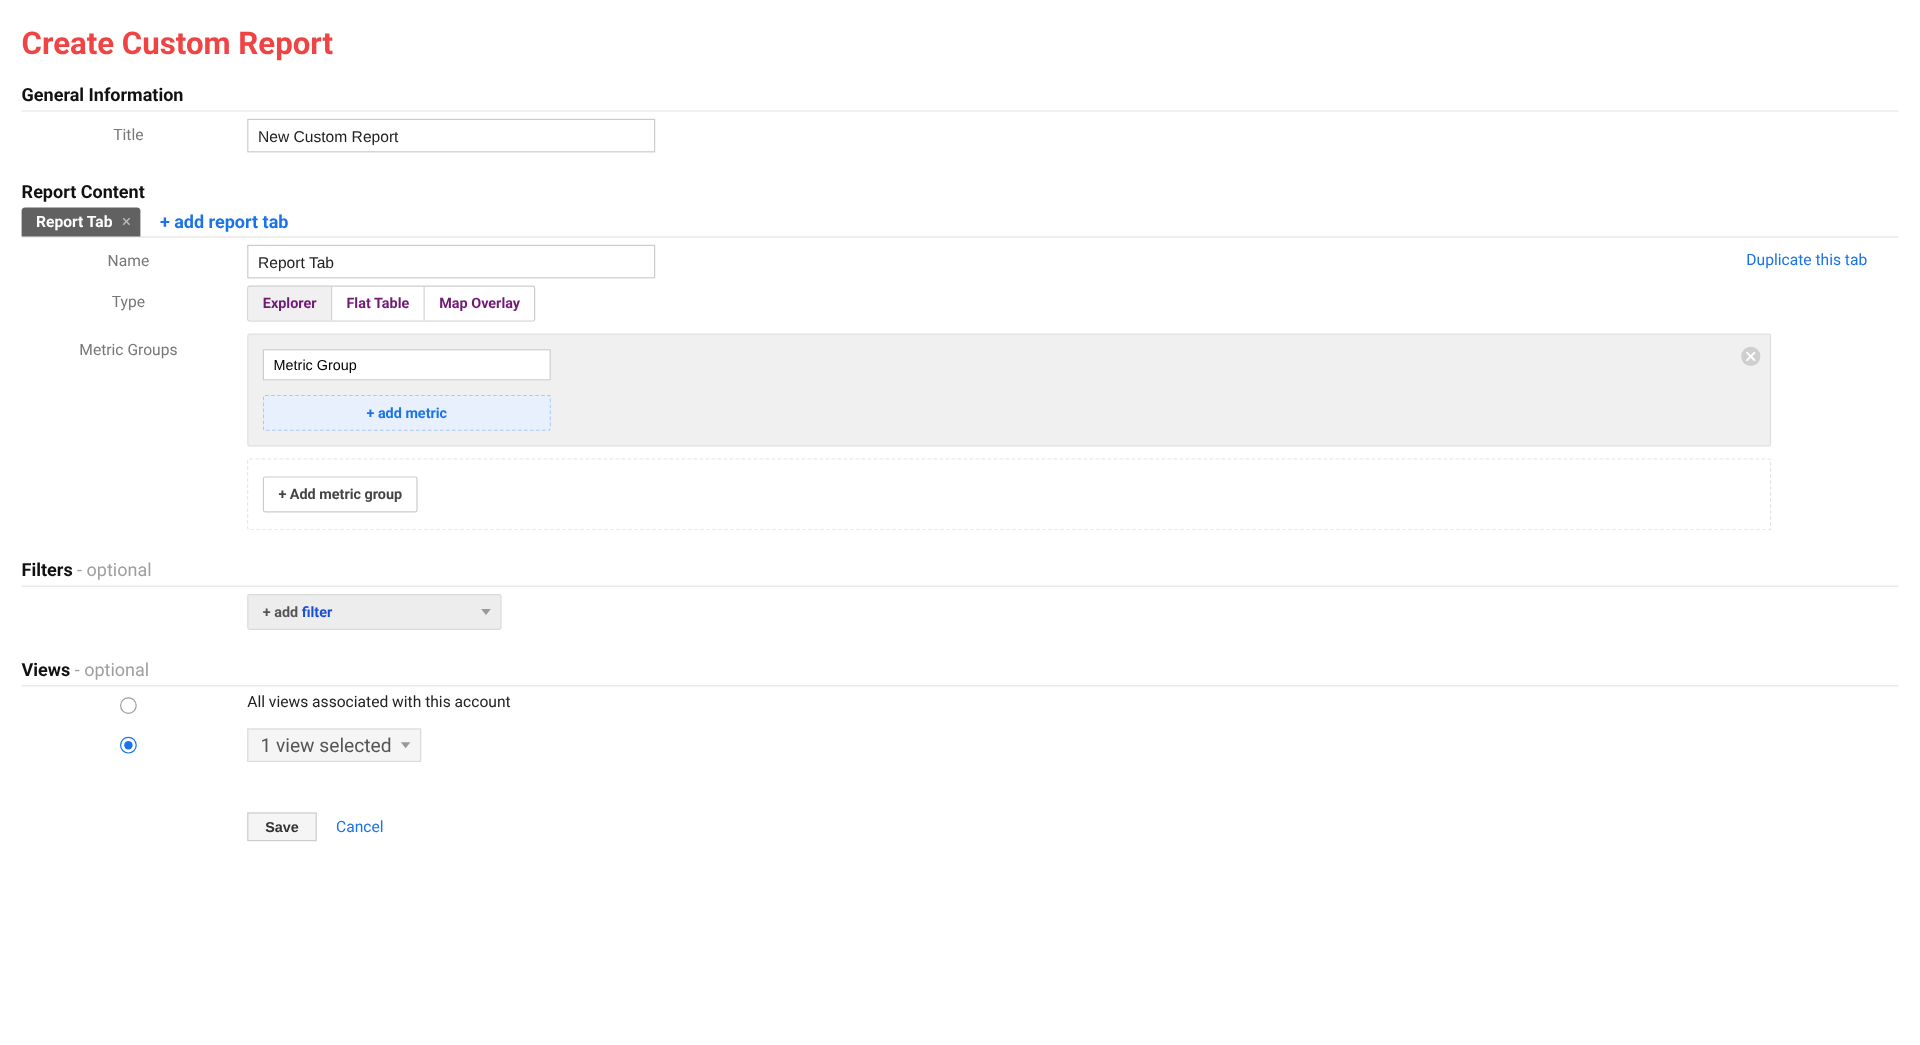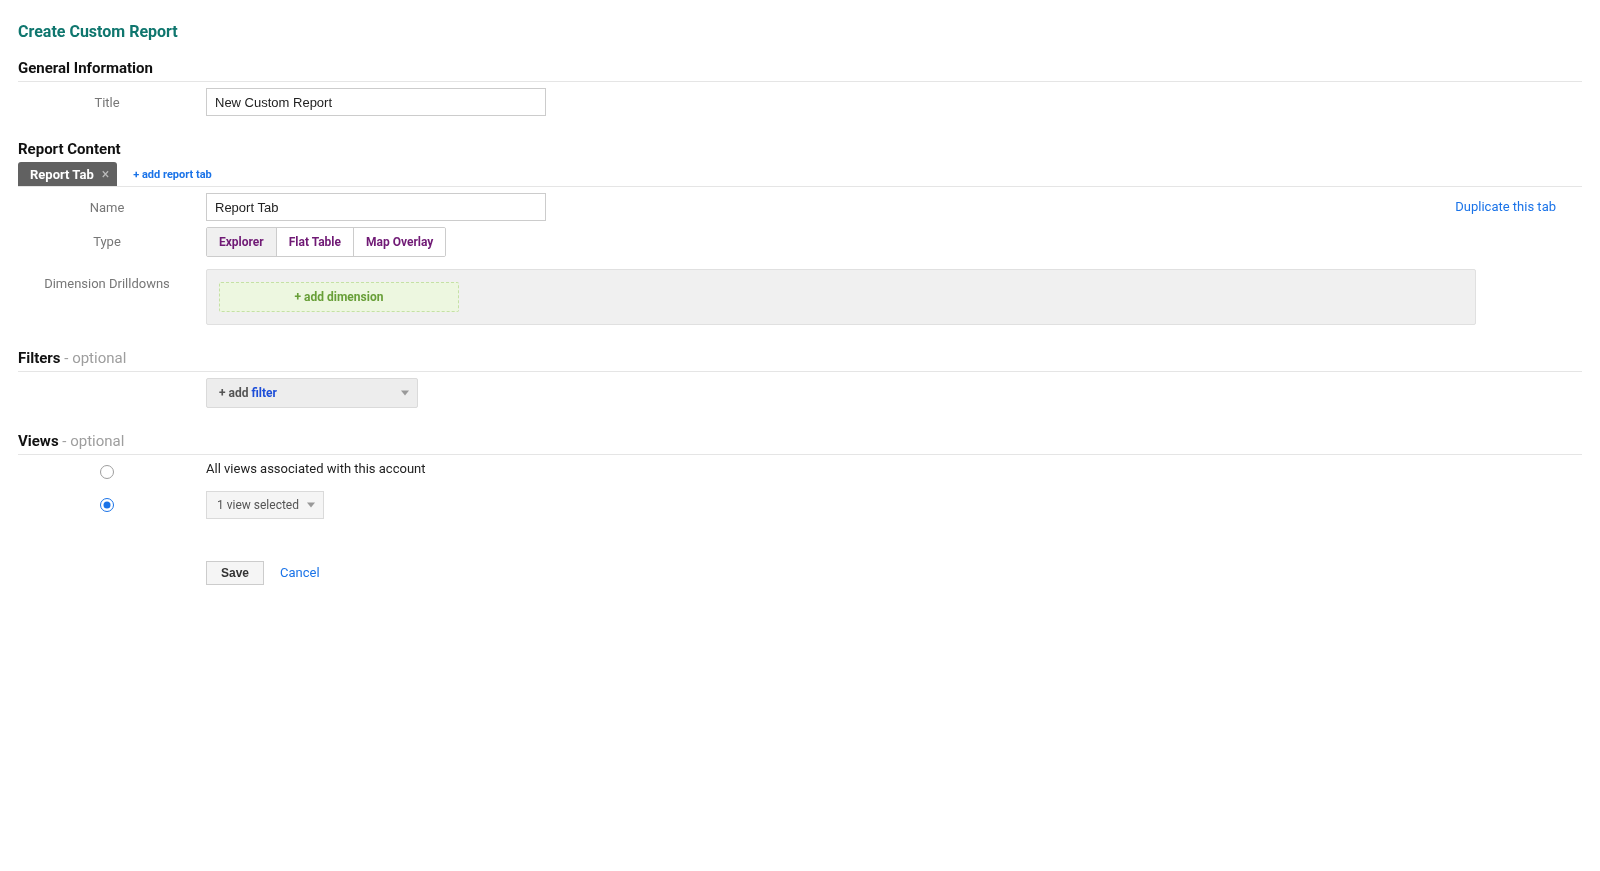--- a/index.html
+++ b/index.html
@@ -9,24 +9,24 @@
     color: #222;
     background: #fff;
     font-size: 13px;
   }
   .page {
     width: 1600px;
     padding: 22px 18px 30px 18px;
     background: #fff;
   }
   h1.page-title {
-    font-size: 16px;
+    font-size: 26px;
     font-weight: 700;
     margin: 0 0 18px 0;
-    color: #0f766e;
+    color: #ef4444;
   }
   .section-header {
     font-size: 15px;
     font-weight: 700;
     color: #111;
     padding-bottom: 4px;
     margin: 0 0 6px 0;
     border-bottom: 1px solid #e5e5e5;
   }
   .optional-suffix {
@@ -85,21 +85,21 @@
   .report-tab-chip .close-x {
     color: #bbb;
     font-weight: 400;
     margin-left: 8px;
     font-size: 14px;
     line-height: 1;
   }
   .add-report-tab-link {
     color: #1a73e8;
     font-weight: 700;
-    font-size: 11px;
+    font-size: 15px;
     cursor: pointer;
   }
   .duplicate-link {
     position: absolute;
     right: 26px;
     top: 6px;
     color: #1a73e8;
     font-size: 13px;
     cursor: pointer;
   }
@@ -231,21 +231,21 @@
   }
   .radio-text { font-size: 13px; color: #222; }
 
   .view-dropdown {
     display: inline-flex;
     align-items: center;
     height: 28px;
     padding: 0 24px 0 10px;
     background: #f5f5f5;
     border: 1px solid #dadada;
-    font-size: 12px;
+    font-size: 16px;
     color: #555;
     position: relative;
     cursor: pointer;
   }
   .view-dropdown .caret-right {
     position: absolute; right: 8px; top: 50%; transform: translateY(-50%);
     width: 0; height: 0;
     border-left: 4px solid transparent;
     border-right: 4px solid transparent;
     border-top: 5px solid #999;
@@ -311,29 +311,41 @@
     <div class="row-label">Type</div>
     <div class="row-content">
       <div class="type-toggle">
         <div class="type-option active">Explorer</div>
         <div class="type-option">Flat Table</div>
         <div class="type-option">Map Overlay</div>
       </div>
     </div>
   </div>
 
-
-  <div class="form-row" style="margin-top:12px;">
-    <div class="row-label">Dimension Drilldowns</div>
-    <div class="row-content">
-      <div class="panel-grey" style="padding:12px;">
-        <div class="pill-button pill-green-dashed">+ add dimension</div>
-      </div>
-    </div>
-  </div>
+  <div class="form-row" style="margin-top:10px;">
+    <div class="row-label">Metric Groups</div>
+    <div class="row-content">
+      <div class="panel-grey">
+        <input class="metric-group-name" type="text" value="Metric Group" style="">
+        <div class="pill-button pill-blue-dashed">+ add metric</div>
+        <div class="panel-close">
+          <svg viewBox="0 0 10 10">
+              <path d="M1 1 L9 9 M9 1 L1 9" stroke="#fff" stroke-width="2" stroke-linecap="round"></path>
+            </svg>
+        </div>
+      </div>
+
+      <div style="height:10px;"></div>
+
+      <div class="panel-white-dashed">
+        <div class="pill-button pill-white-solid">+ Add metric group</div>
+      </div>
+    </div>
+  </div>
+
 
   <div class="section-gap"></div>
 
   <div class="section-header">
     <span>Filters</span><span class="optional-suffix"> - optional</span>
   </div>
   <div class="form-row">
     <div class="row-label"></div>
     <div class="row-content">
       <div class="pill-button pill-grey-dropdown">

